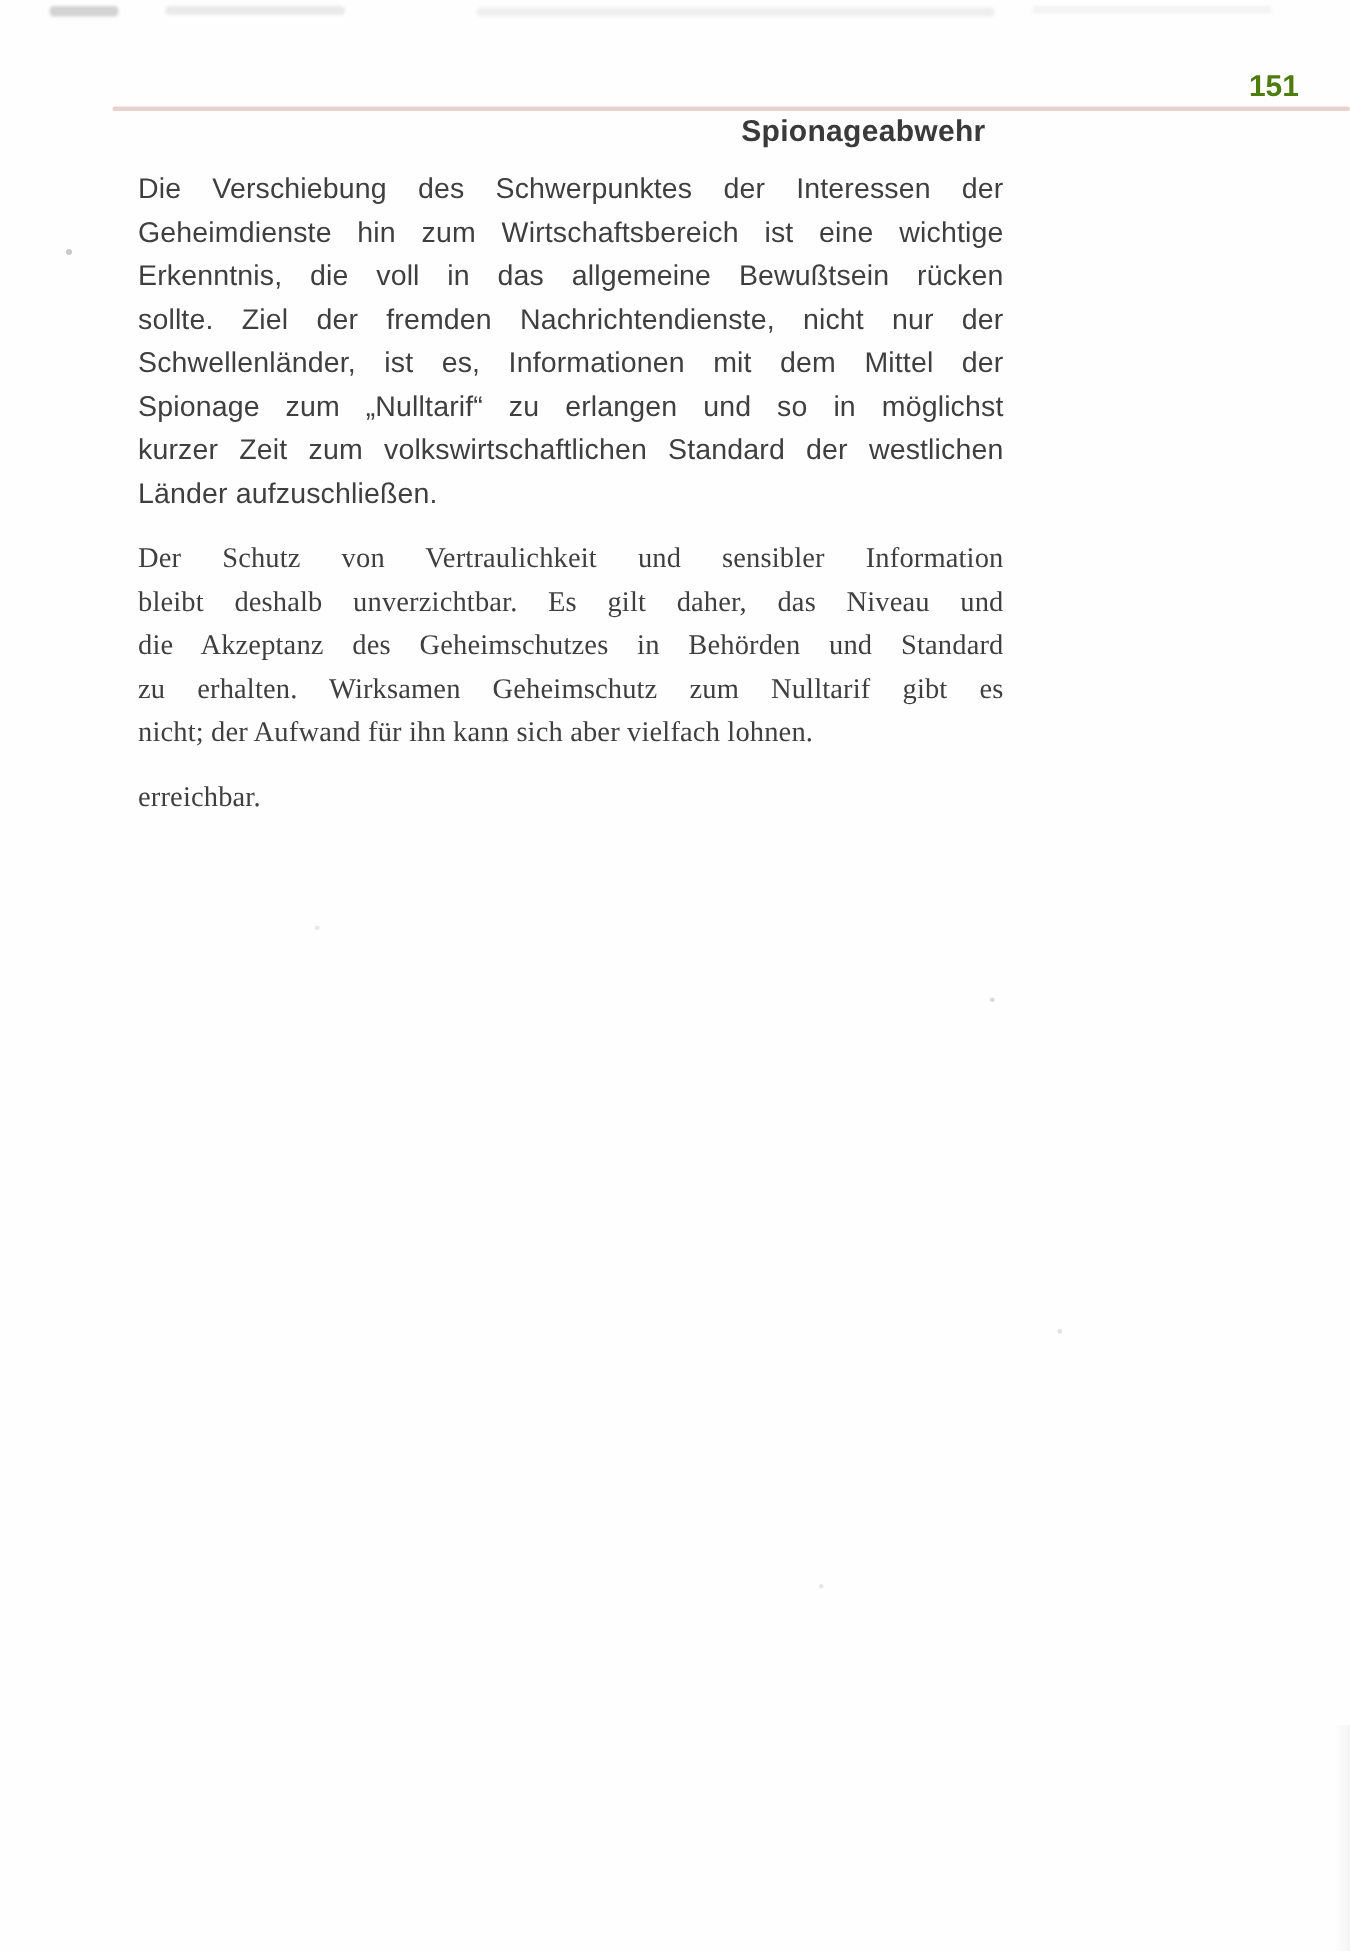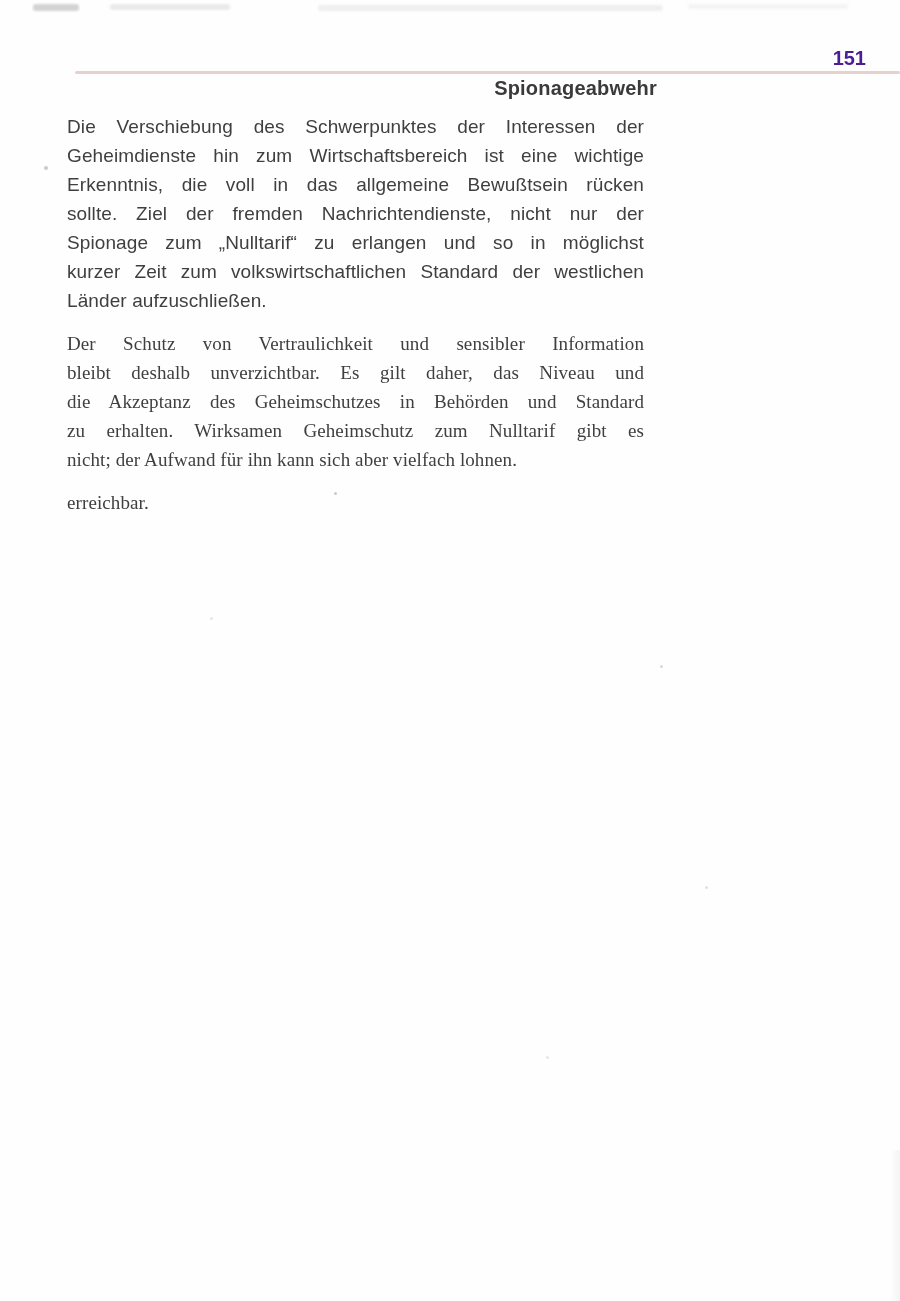--- a/index.html
+++ b/index.html
@@ -27,38 +27,38 @@
     color: #3a3a3a;
     line-height: 24px;
     margin-top: 30px;
   }
   .page-number {
     position: absolute;
     top: 46px;
     right: 34px;
     font-size: 20px;
     font-weight: bold;
-    color: #4c1d95;
+    color: #4d7c0f;
     line-height: 24px;
   }
   .header-rule {
     position: absolute;
     top: 71px;
     left: 75px;
     right: 0;
     height: 3px;
     background: #e6d2cb;
     border-radius: 2px;
   }
 
   
   .body-text {
     position: absolute;
     top: 112px;
-    left: 67px;
+    left: 92px;
     width: 577px;
     font-size: 19px;
     line-height: 29px;
     color: #3f3f3f;
     letter-spacing: 0.1px;
   }
   .para { margin: 0; }
   .para + .para { margin-top: 14px; font-family: Liberation Serif, serif; }
   .line {
     text-align: justify;
@@ -122,20 +122,21 @@
   <span class="page-number">151</span>
   <div class="header-rule"></div>
 
   <main class="body-text">
 
     <div class="para">
       <div class="line">Die Verschiebung des Schwerpunktes der Interessen der</div>
       <div class="line">Geheimdienste hin zum Wirtschaftsbereich ist eine wichtige</div>
       <div class="line">Erkenntnis, die voll in das allgemeine Bewußtsein rücken</div>
       <div class="line">sollte. Ziel der fremden Nachrichtendienste, nicht nur der</div>
+      <div class="line">Schwellenländer, ist es, Informationen mit dem Mittel der</div>
       <div class="line">Spionage zum „Nulltarif“ zu erlangen und so in möglichst</div>
       <div class="line">kurzer Zeit zum volkswirtschaftlichen Standard der westlichen</div>
       <div class="line last">Länder aufzuschließen.</div>
     </div>
 
     <div class="para">
       <div class="line">Der Schutz von Vertraulichkeit und sensibler Information</div>
       <div class="line">bleibt deshalb unverzichtbar. Es gilt daher, das Niveau und</div>
       <div class="line">die Akzeptanz des Geheimschutzes in Behörden und Standard</div>
       <div class="line">zu erhalten. Wirksamen Geheimschutz zum Nulltarif gibt es</div>

